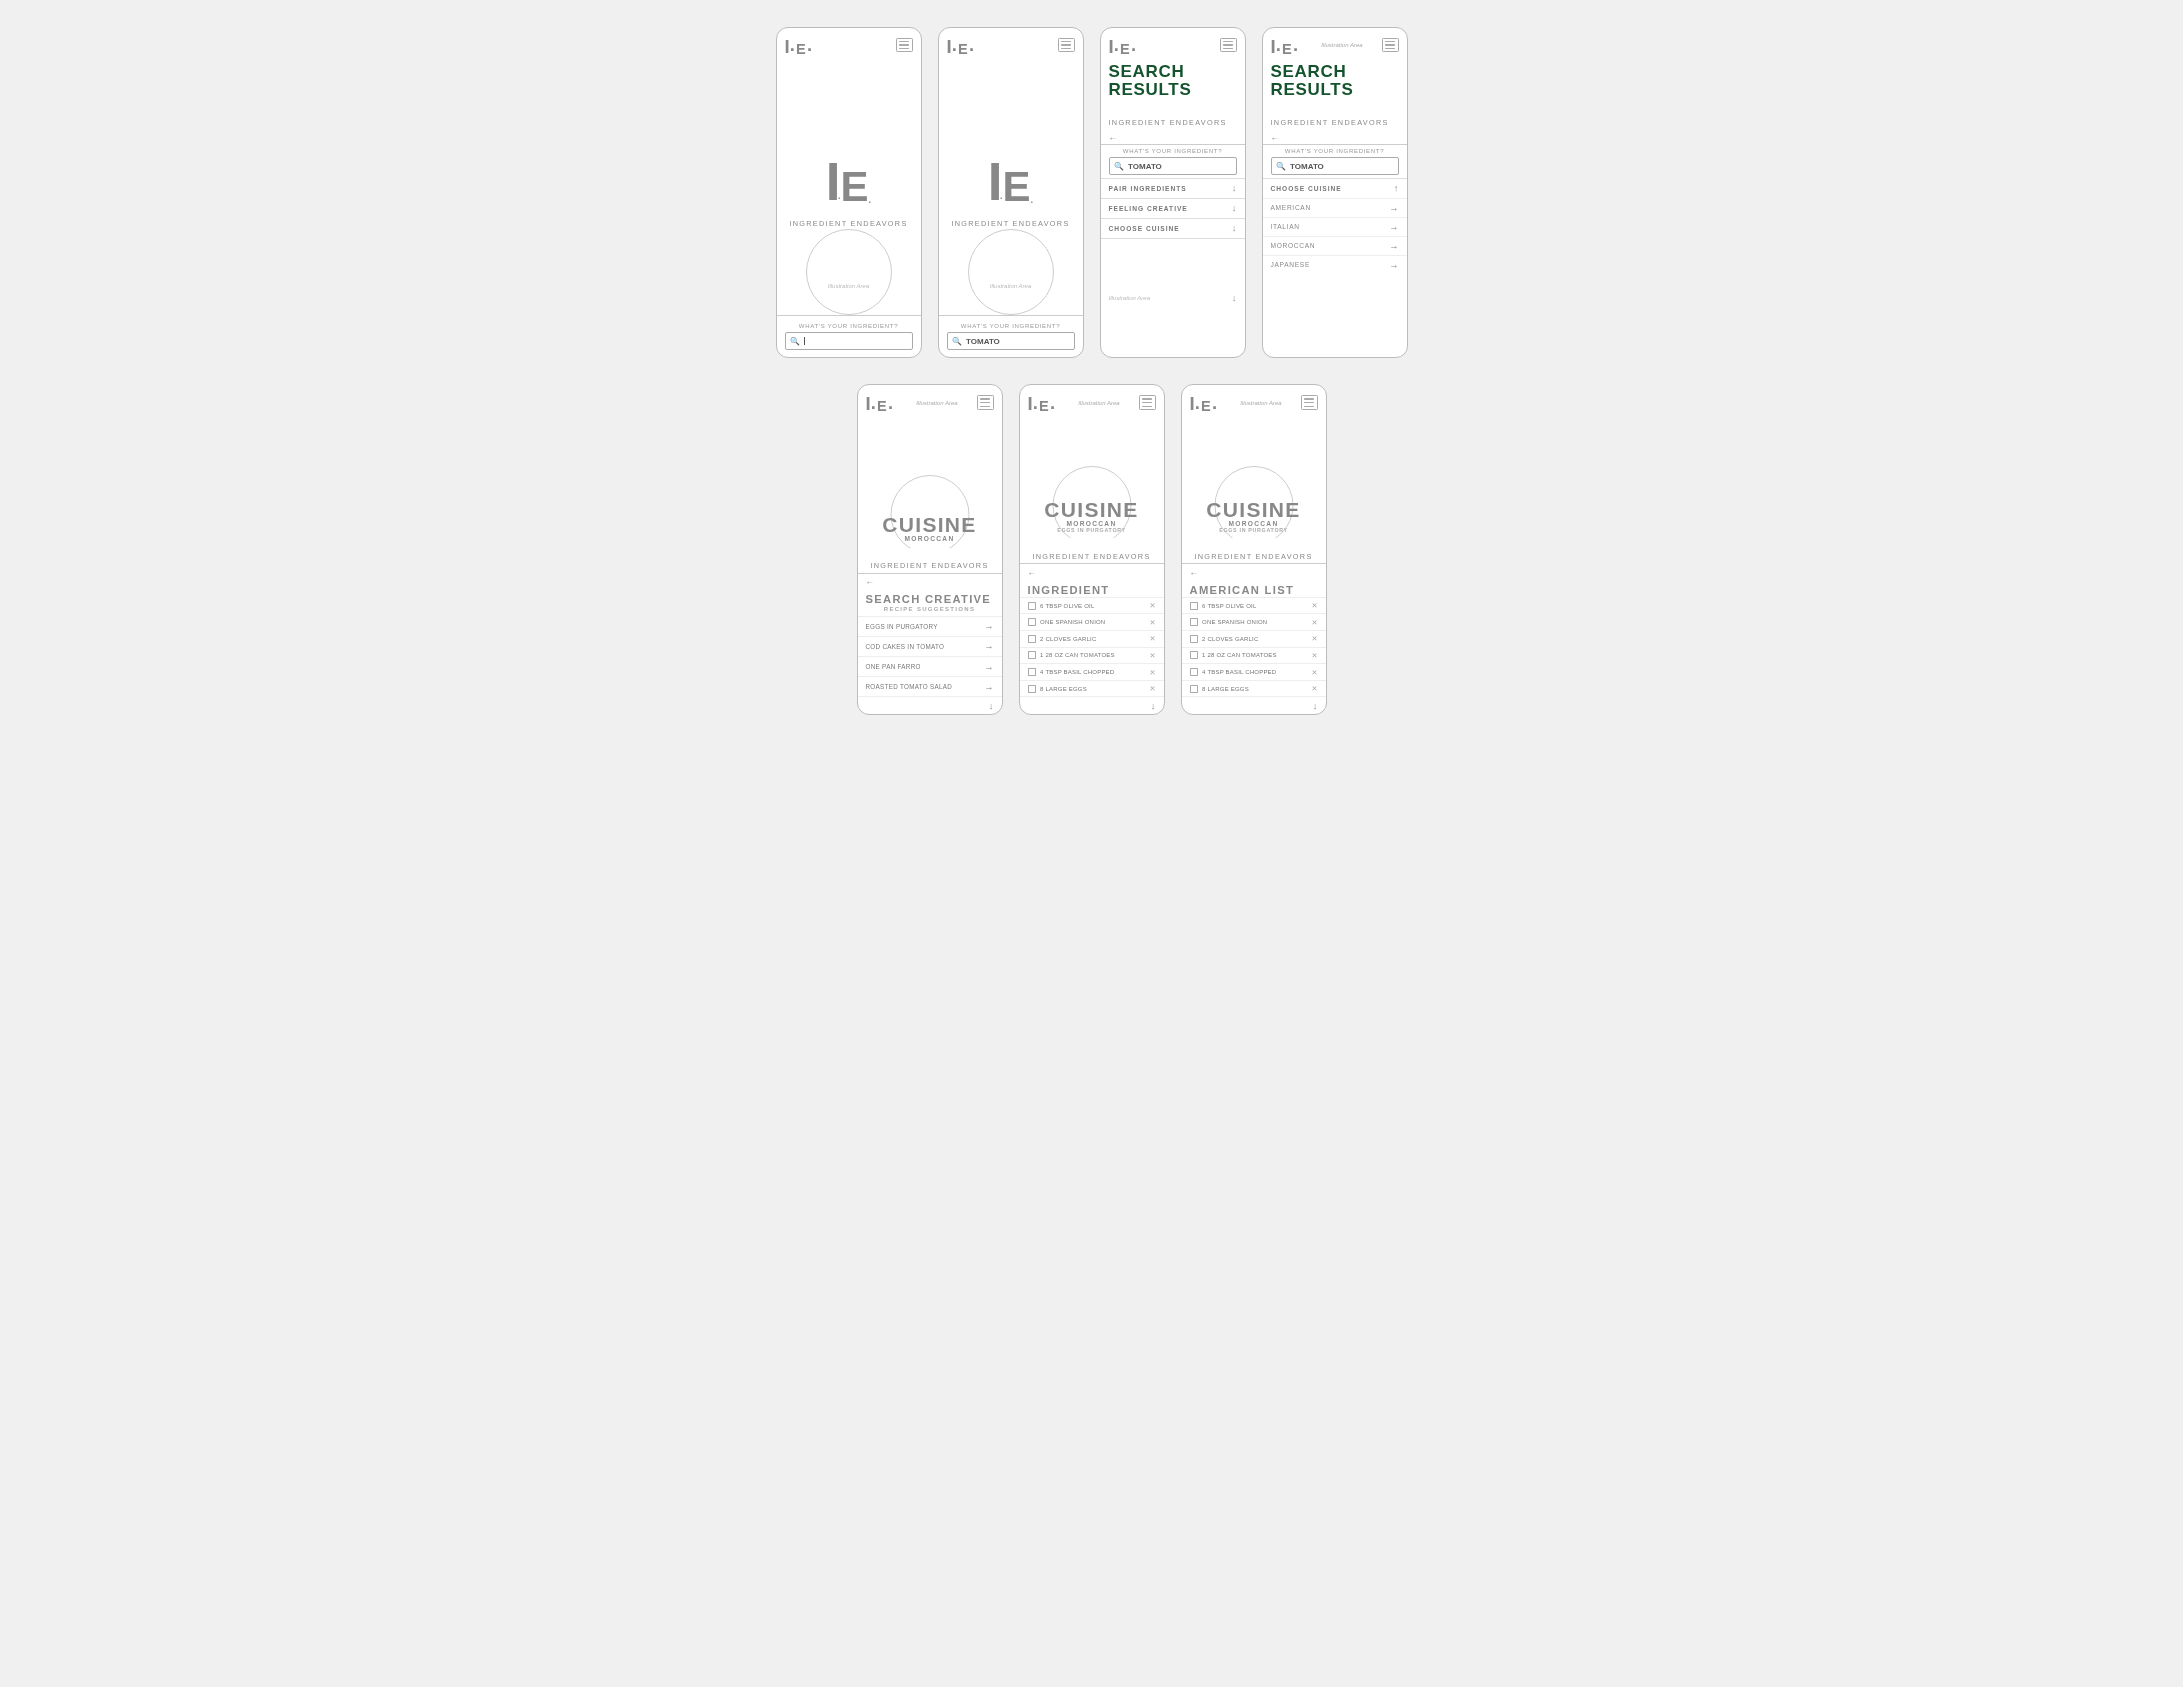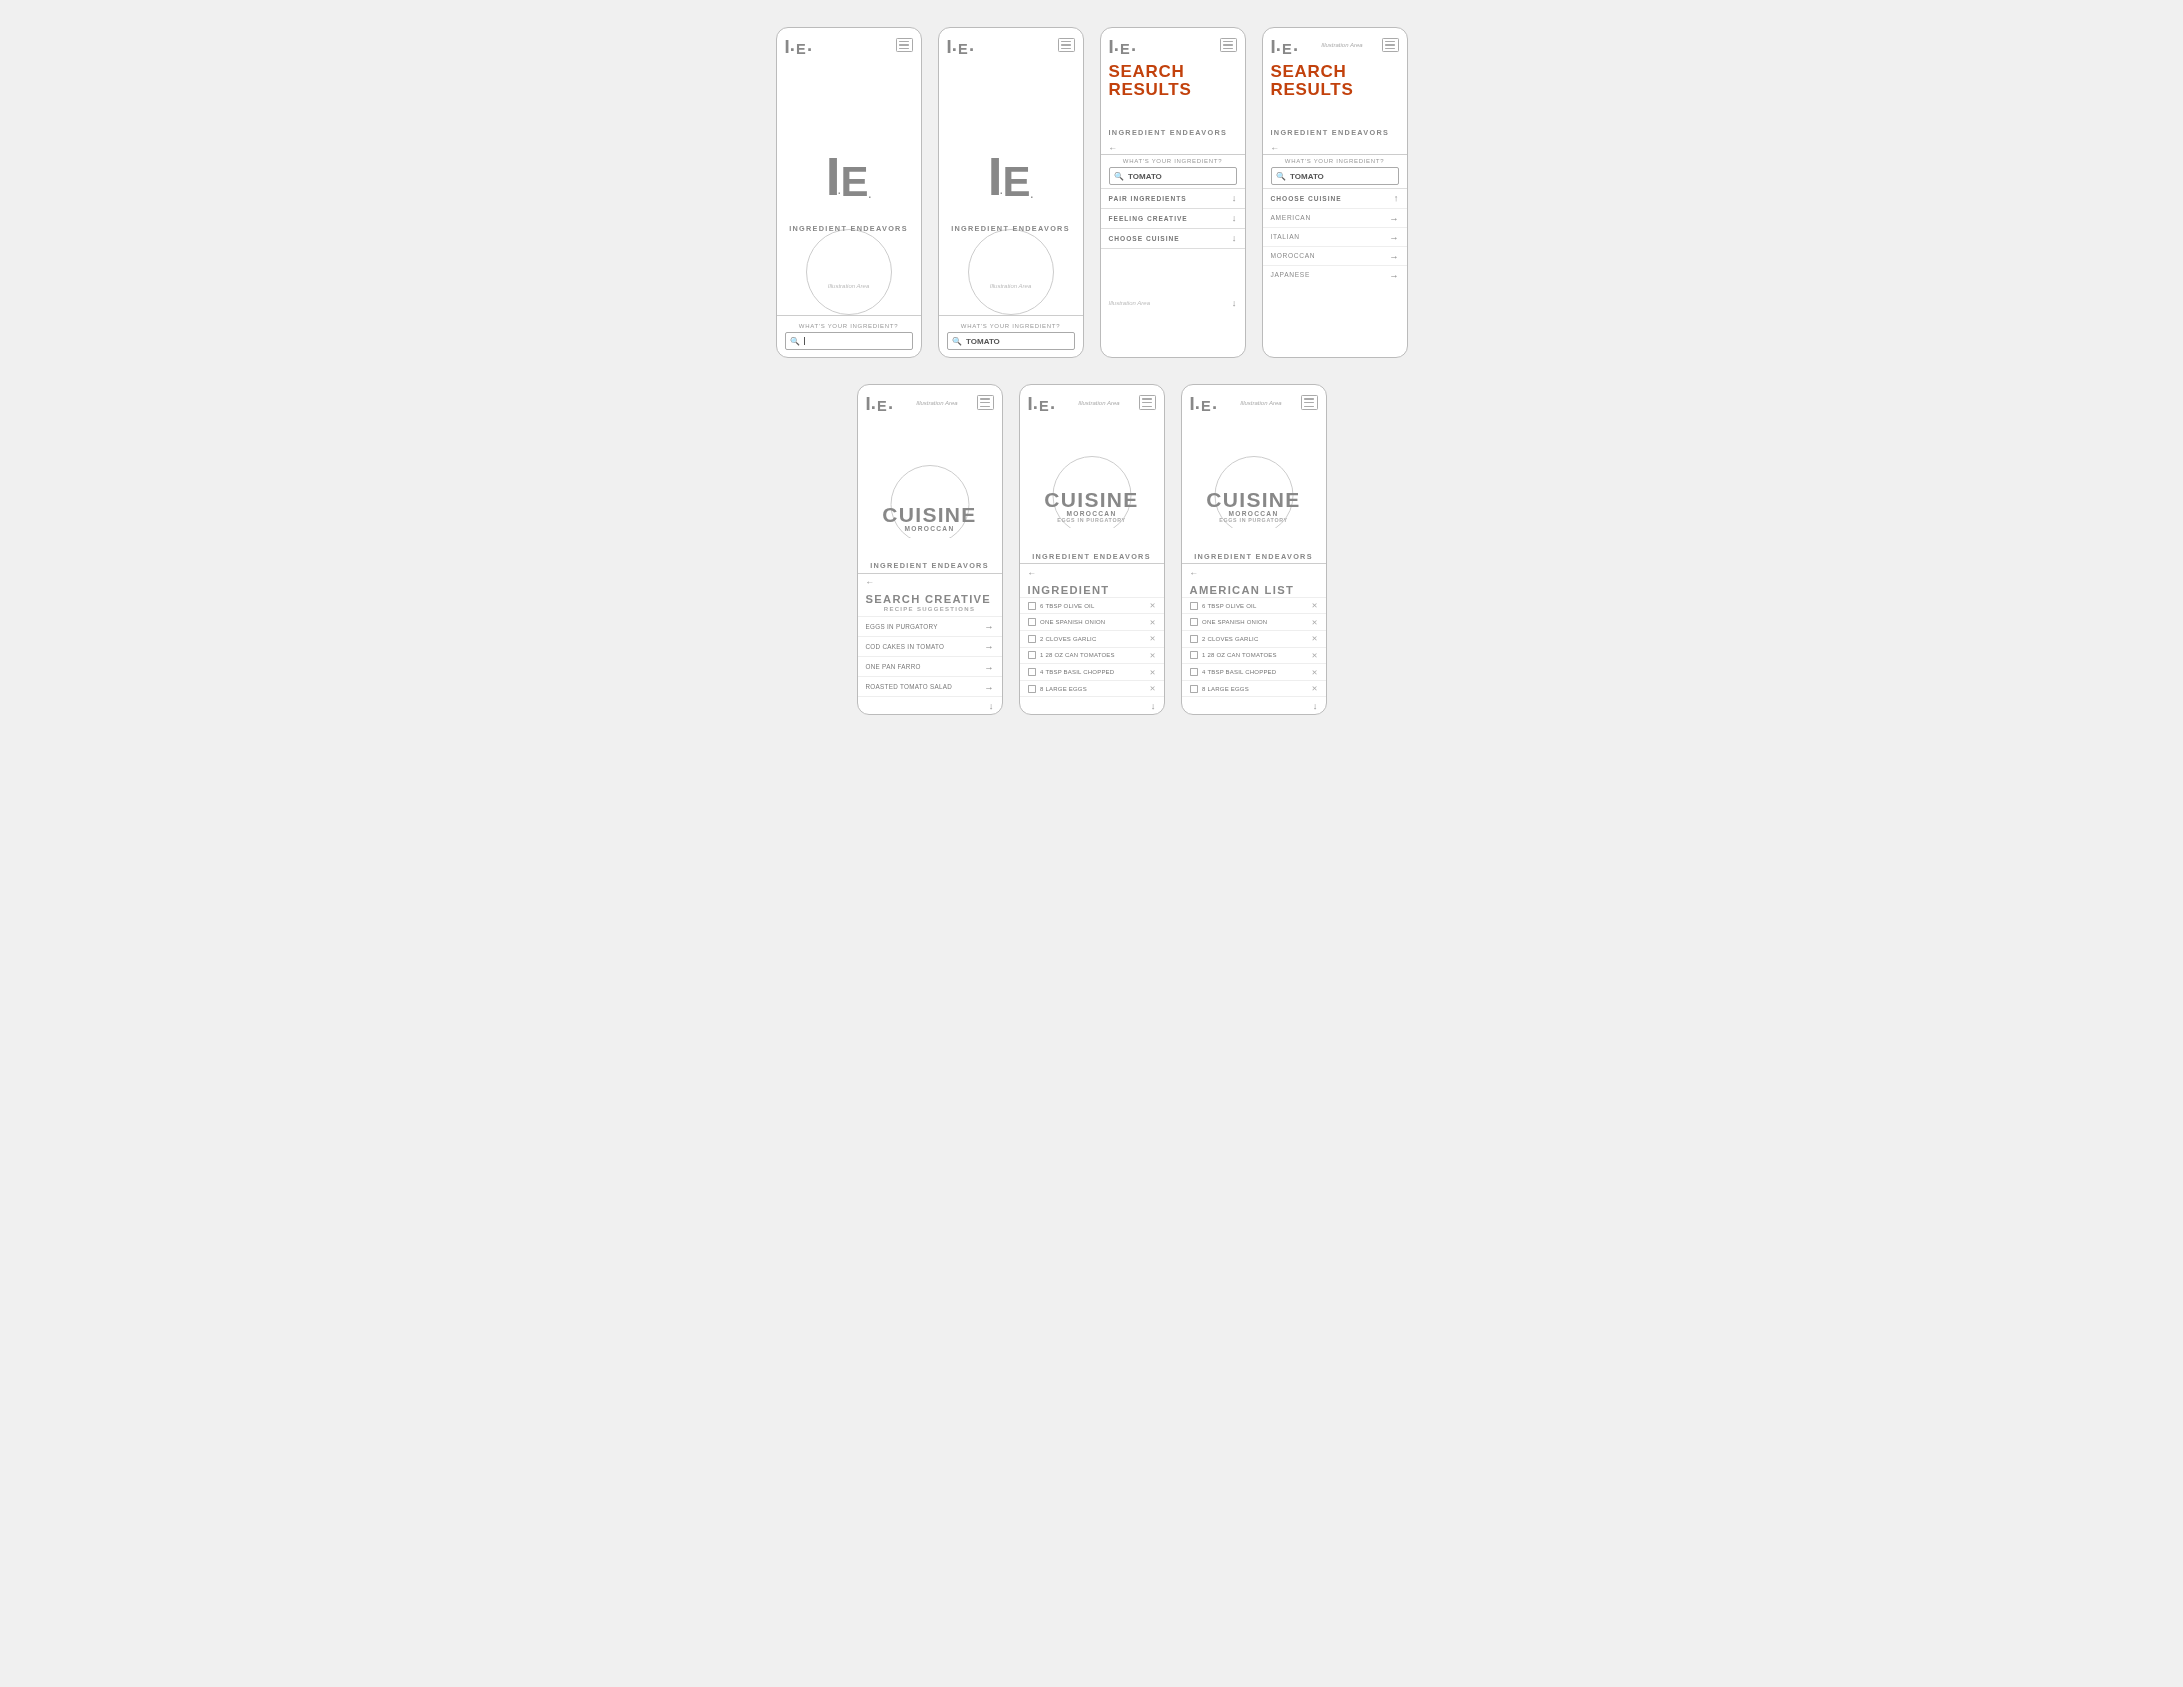--- a/index.html
+++ b/index.html
@@ -124,25 +124,25 @@
       line-height: 1;
     }
     .logo-big .dot-e {
       font-size: 9.3px;
       font-weight: 900;
       color: #888;
       margin-bottom: 2.6px;
     }
     .brand-name {
       font-size: 7.3px;
-      font-weight: 700;
+      font-weight: 400;
       letter-spacing: 1.3px;
       color: #888;
       text-align: center;
-      margin-top: 21px;
+      margin-top: 11px;
       position: relative;
       z-index: 2;
     }
     
     .circle-illus {
       position: absolute;
       bottom: 0;
       left: 50%;
       transform: translateX(-50%);
       width: 86px;
@@ -203,21 +203,21 @@
       color: #888;
       padding: 2.6px 8px;
     }
     
     .results-header {
       padding: 2.6px 8px 5.3px 8px;
     }
     .results-title {
       font-size: 17px;
       font-weight: 900;
-      color: #c2410c;
+      color: #14532d;
       line-height: 1.1;
       letter-spacing: 0.7px;
     }
     
     .filter-row {
       display: flex;
       align-items: center;
       justify-content: space-between;
       padding: 4.6px 8px;
       border-top: 0.7px solid #ddd;

